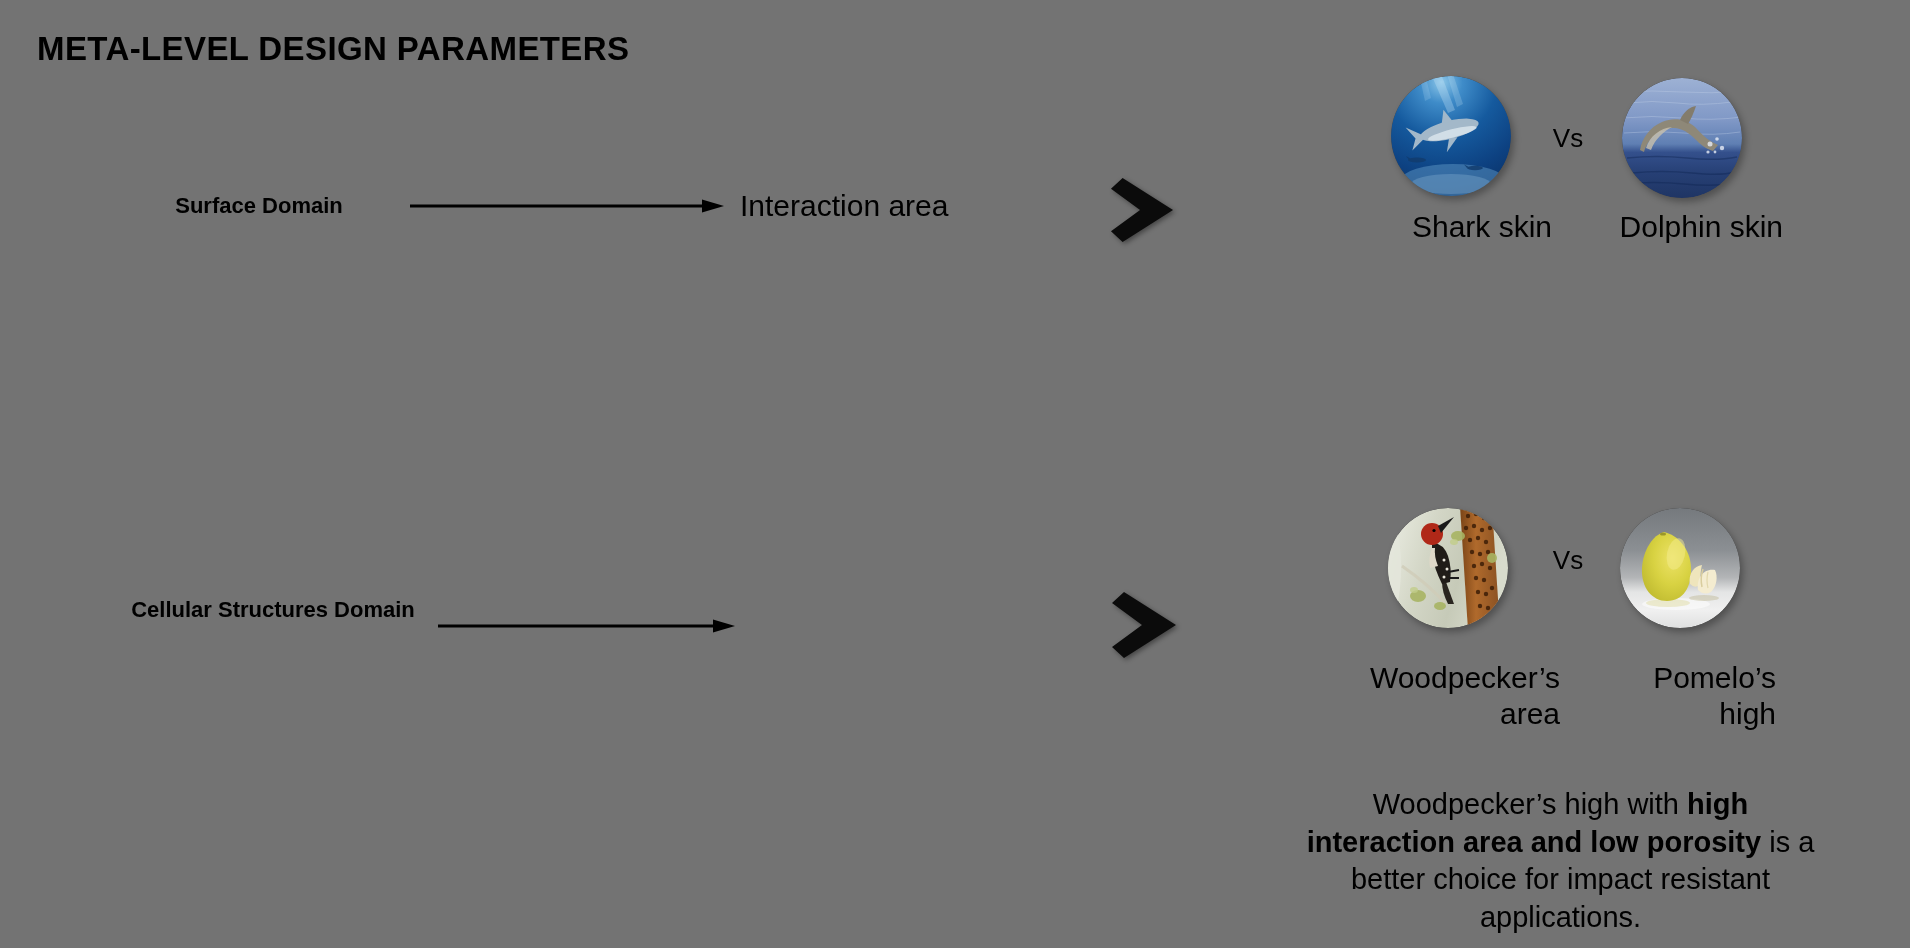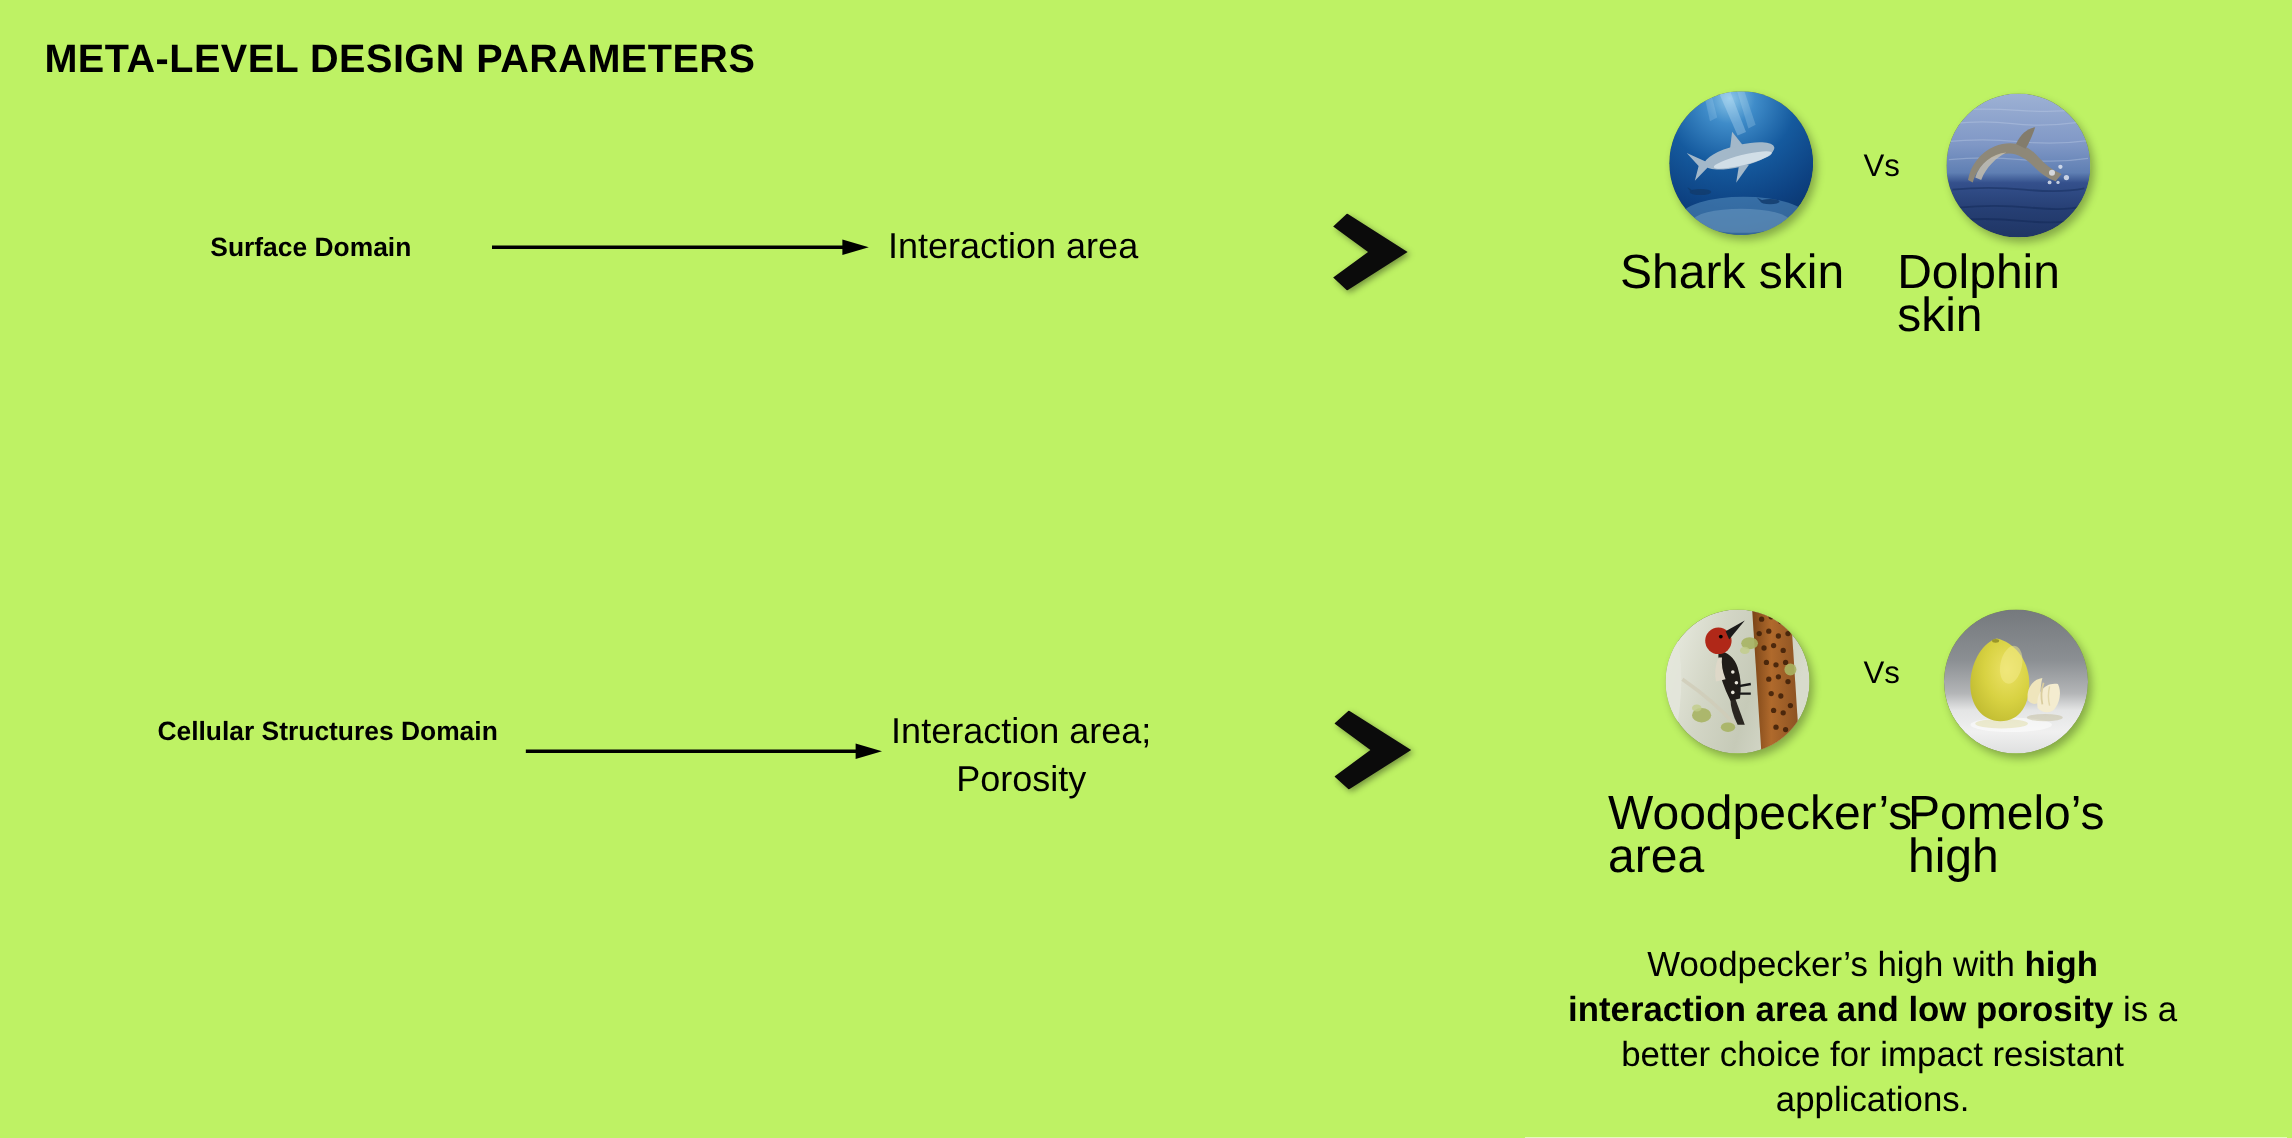--- a/index.html
+++ b/index.html
@@ -1,25 +1,25 @@
 <!DOCTYPE html>
 <html><head>
 <meta charset="utf-8">
 <style>
   html,body{margin:0;padding:0;background:#ffffff;}
   .canvas{
-    position:relative;width:1910px;height:948px;background:#bef264;
+    position:relative;width:1910px;height:948px;background:#737373;
     font-family:"Liberation Sans",sans-serif;color:#000;overflow:hidden;
   }
   .abs{position:absolute;}
   .title{left:37px;top:30px;font-size:33px;font-weight:700;letter-spacing:.4px;white-space:nowrap;}
   .domain-label{font-weight:700;font-size:22px;line-height:40px;text-align:center;}
   .param-label{font-size:30px;line-height:40px;text-align:center;}
   .vs-label{font-size:26px;font-weight:400;text-align:center;line-height:34px;}
-  .photo-label{font-size:40px;line-height:36px;text-align:left;}
+  .photo-label{font-size:30px;line-height:36px;text-align:right;}
   .caption{font-size:29px;line-height:37.5px;text-align:center;}
   .caption strong{font-weight:700;}
   .photo{width:120px;height:120px;border-radius:50%;overflow:hidden;
     box-shadow:3px 4px 7px rgba(0,0,0,.30), inset 0 0 0 1px rgba(25,25,25,.45);}
   .photo svg{display:block;width:120px;height:120px;}
   .arrow svg,.chevron svg{display:block;}
   .chevron svg{filter:drop-shadow(2px 2px 2.5px rgba(0,0,0,.4));}
   
   .r1-domain{left:109px;top:186px;width:300px;}
   .r1-arrow{left:410px;top:196px;}
@@ -147,21 +147,20 @@
 
   <div class="abs domain-label r2-domain">Cellular Structures Domain</div>
 
   <div class="abs arrow r2-arrow">
     <svg width="298" height="20" viewBox="0 0 298 20" aria-hidden="true">
       <line x1="0" y1="10" x2="277" y2="10" stroke="#000" stroke-width="3"></line>
       <polygon points="297,10 275,3.5 275,16.5" fill="#000"></polygon>
     </svg>
   </div>
 
-  <div class="abs param-label r2-param">Interaction area; Porosity</div>
 
   <div class="abs chevron r2-chevron">
     <svg width="64" height="66" viewBox="0 0 64 66" aria-hidden="true">
       <path d="M12 0 L64 33 L12 66 L0 55 L30 33 L0 11 Z" fill="#0b0b0b"></path>
     </svg>
   </div>
 
   <div class="abs photo r2-photoL" aria-label="woodpecker-on-tree-trunk-photo">
     <svg viewBox="0 0 120 120" aria-hidden="true">
       <defs>

